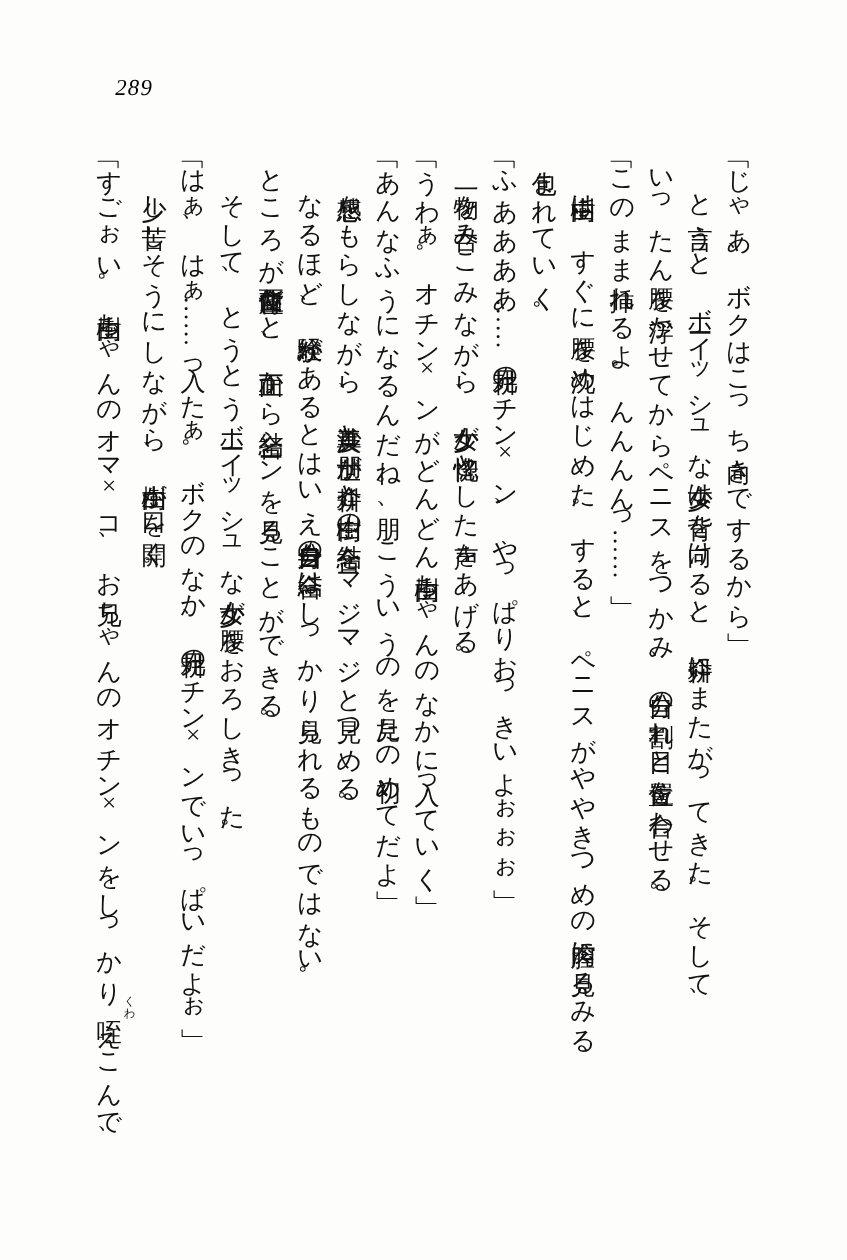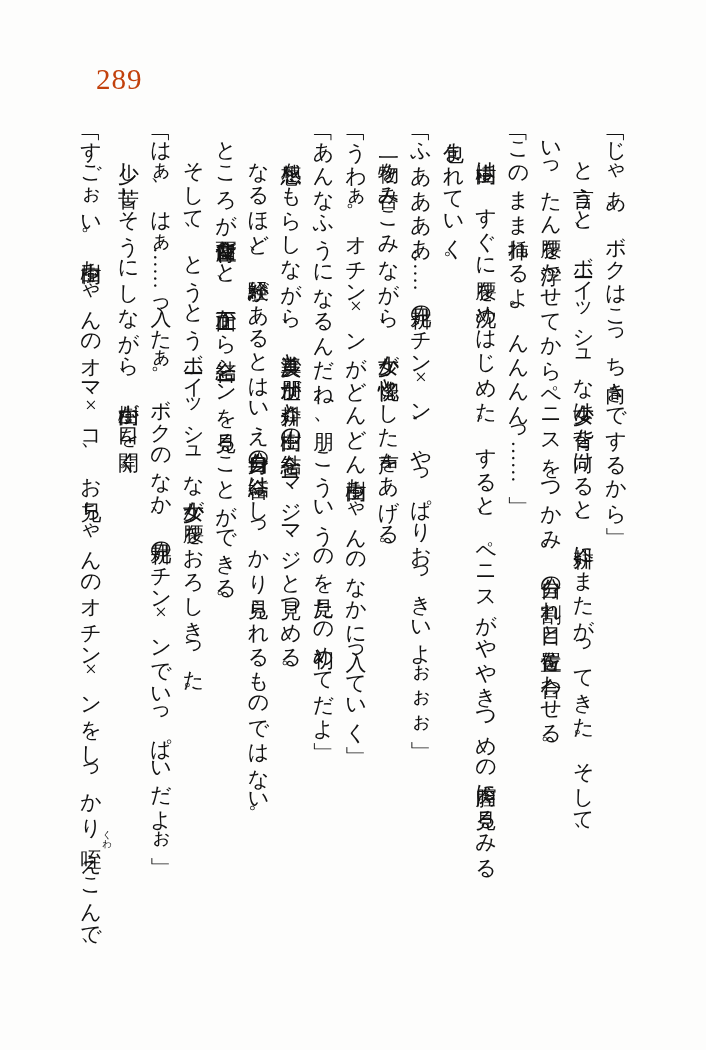--- a/index.html
+++ b/index.html
@@ -16,23 +16,24 @@
   .page {
     position: absolute;
     inset: 0;
     background: #fdfdfc;
   }
   .page-number {
     position: absolute;
     top: 63px;
     left: 96px;
     font-family: "Liberation Serif", "DejaVu Serif", serif;
-    font-size: 29px;
+    font-style: italic;
+    font-size: 19px;
     letter-spacing: 1px;
-    color: #c2410c;
+    color: #000000;
   }
   .body-text {
     position: absolute;
     top: 127px;
     right: 74px;
     height: 850px;
     writing-mode: vertical-rl;
     text-orientation: mixed;
     font-family: "Liberation Serif", "DejaVu Serif", serif;
     font-size: 21px;

